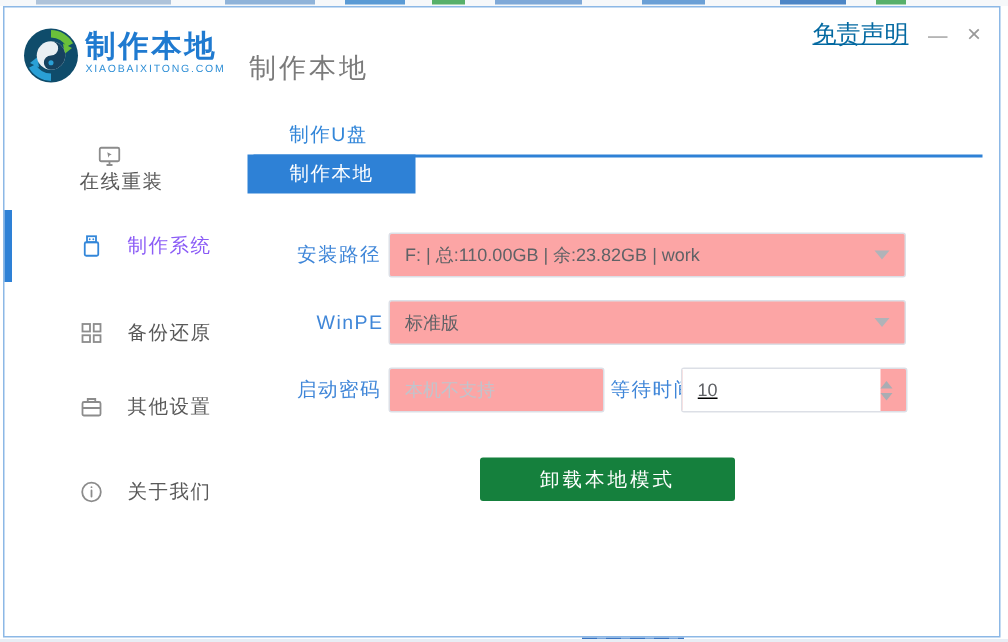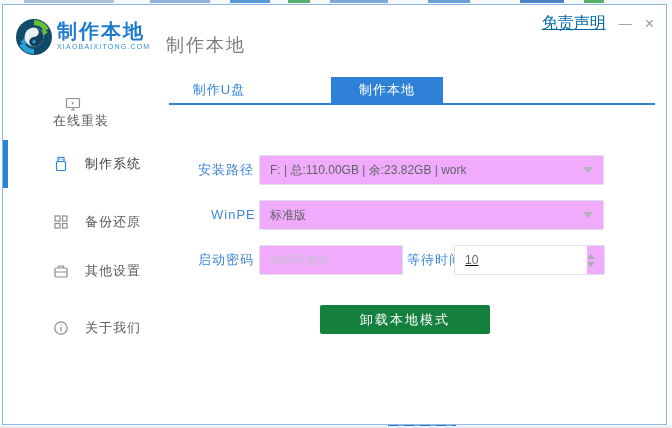--- a/index.html
+++ b/index.html
@@ -36,34 +36,34 @@
   .brand { font-size:20px; font-weight:bold; color:#1f7ad0; letter-spacing:2px; line-height:22px; }
   .brand-domain { font-size:7px; color:#2f8fd6; letter-spacing:1.2px; line-height:9px; }
   .page-title { position:absolute; left:163px; top:28px; font-size:18px; color:#7b7b7b; letter-spacing:2px; }
 
   
   .side-item { position:absolute; left:50px; display:flex; align-items:center; height:26px; cursor:pointer; }
   .sicon { width:16px; height:16px; margin-right:16px; color:#8c8c8c; display:flex; }
   .sicon svg { width:16px; height:16px; }
   .slabel { font-size:13px; color:#595959; letter-spacing:1px; }
   .side-item.active .sicon { color:#3286d9; }
-  .side-item.active .slabel { color:#404040; }
+  .side-item.active .slabel { color:#8b5cf6; }
   .active-bar { position:absolute; left:0; top:135px; width:5px; height:48px; background:#2e81d6; }
 
   
   .tabs { position:absolute; left:166px; top:72px; width:486px; height:28px;
-    border-bottom:2px solid #2e81d6; display:flex; }
+    border-bottom:2px solid #2e81d6; display:flex;flex-direction:column; }
   .tab { height:26px; line-height:26px; text-align:center; font-size:13px; letter-spacing:1px; cursor:pointer; }
   .tab-plain { width:100px; color:#3286d9; background:transparent; }
   .tab-active { width:112px; margin-left:-4px; color:#ffffff; background:#2e81d6; }
 
   
   .flabel { position:absolute; font-size:13px; color:#3f86d8; line-height:30px; letter-spacing:1px; }
   .select, .txt, .numwrap {
-    position:absolute; height:30px; background:#f0abfc;
+    position:absolute; height:30px; background:#fca5a5;
     border:1px solid #dcdfe6; border-radius:2px;
   }
   .select { display:flex; align-items:center; padding:0 10px; cursor:pointer; }
   .sel-text { font-size:12px; color:#606266; flex:1; white-space:nowrap; overflow:hidden; }
   .caret { width:0; height:0; border-left:5px solid transparent; border-right:5px solid transparent;
     border-top:6px solid #b0b3b8; margin-left:6px; }
   .txt { font-size:12px; color:#606266; padding:0 10px; outline:none;
     font-family:"Liberation Sans","DejaVu Sans",sans-serif; }
   .txt::placeholder { color:#c0c4cc; }
   .numwrap { display:flex; align-items:center;text-decoration:underline; }

